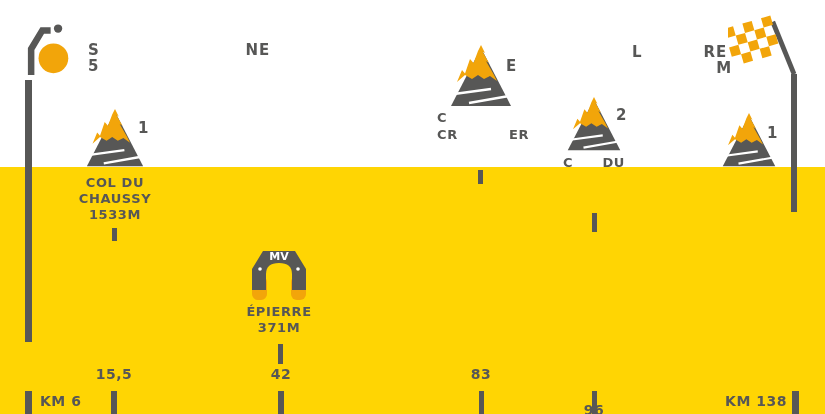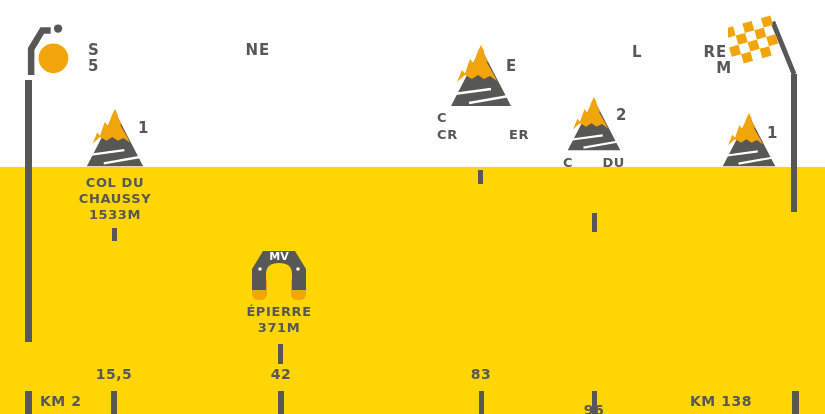--- a/index.html
+++ b/index.html
@@ -140,30 +140,30 @@
     <svg width="58" height="56" viewBox="0 0 64 64">
       <polygon points="32,4 62,62 2,62" fill="#575756"></polygon>
       <polygon fill="#F2A50A" points="32,1 36,9 33.5,7.5 40,19 37,17 45,31 48,37 41,32 35,35 29,31 23,35 16,31 8,38 13,26 16,29.5 21,15 24.5,19 29,7"></polygon>
       <line x1="5" y1="50" x2="42" y2="45" stroke="#ffffff" stroke-width="2.5"></line>
       <line x1="20" y1="59" x2="60" y2="52" stroke="#ffffff" stroke-width="2.5"></line>
     </svg>
   </div>
   <div class="abs gtxt badge" style="left:767px;top:124px;">1</div>
 
   <div class="abs tick" style="left:25px;top:391px;width:7px;height:23px;"></div>
-  <div class="abs gtxt num-label" style="left:40px;top:393px;">KM 2</div>
+  <div class="abs gtxt num-label" style="left:40px;top:393px;">KM 6</div>
 
   <div class="abs gtxt num-label ctr" style="left:114px;top:366px;">15,5</div>
   <div class="abs tick" style="left:111px;top:391px;width:6px;height:23px;"></div>
 
   <div class="abs gtxt num-label ctr" style="left:281px;top:366px;">42</div>
   <div class="abs tick" style="left:278px;top:391px;width:6px;height:23px;"></div>
 
   <div class="abs gtxt num-label ctr" style="left:481px;top:366px;">83</div>
   <div class="abs tick" style="left:479px;top:391px;width:5px;height:23px;"></div>
 
   <div class="abs gtxt num-label ctr" style="left:594px;top:366px;margin-top:36px;">96</div>
   <div class="abs tick" style="left:592px;top:391px;width:5px;height:23px;"></div>
 
-  <div class="abs gtxt num-label" style="left:690px;top:393px;width:97px;">KM 138</div>
+  <div class="abs gtxt num-label" style="left:690px;top:393px;width:97px;text-align:right;">KM 138</div>
   <div class="abs tick" style="left:792px;top:391px;width:7px;height:23px;"></div>
 
 </div>
 
 </body></html>

